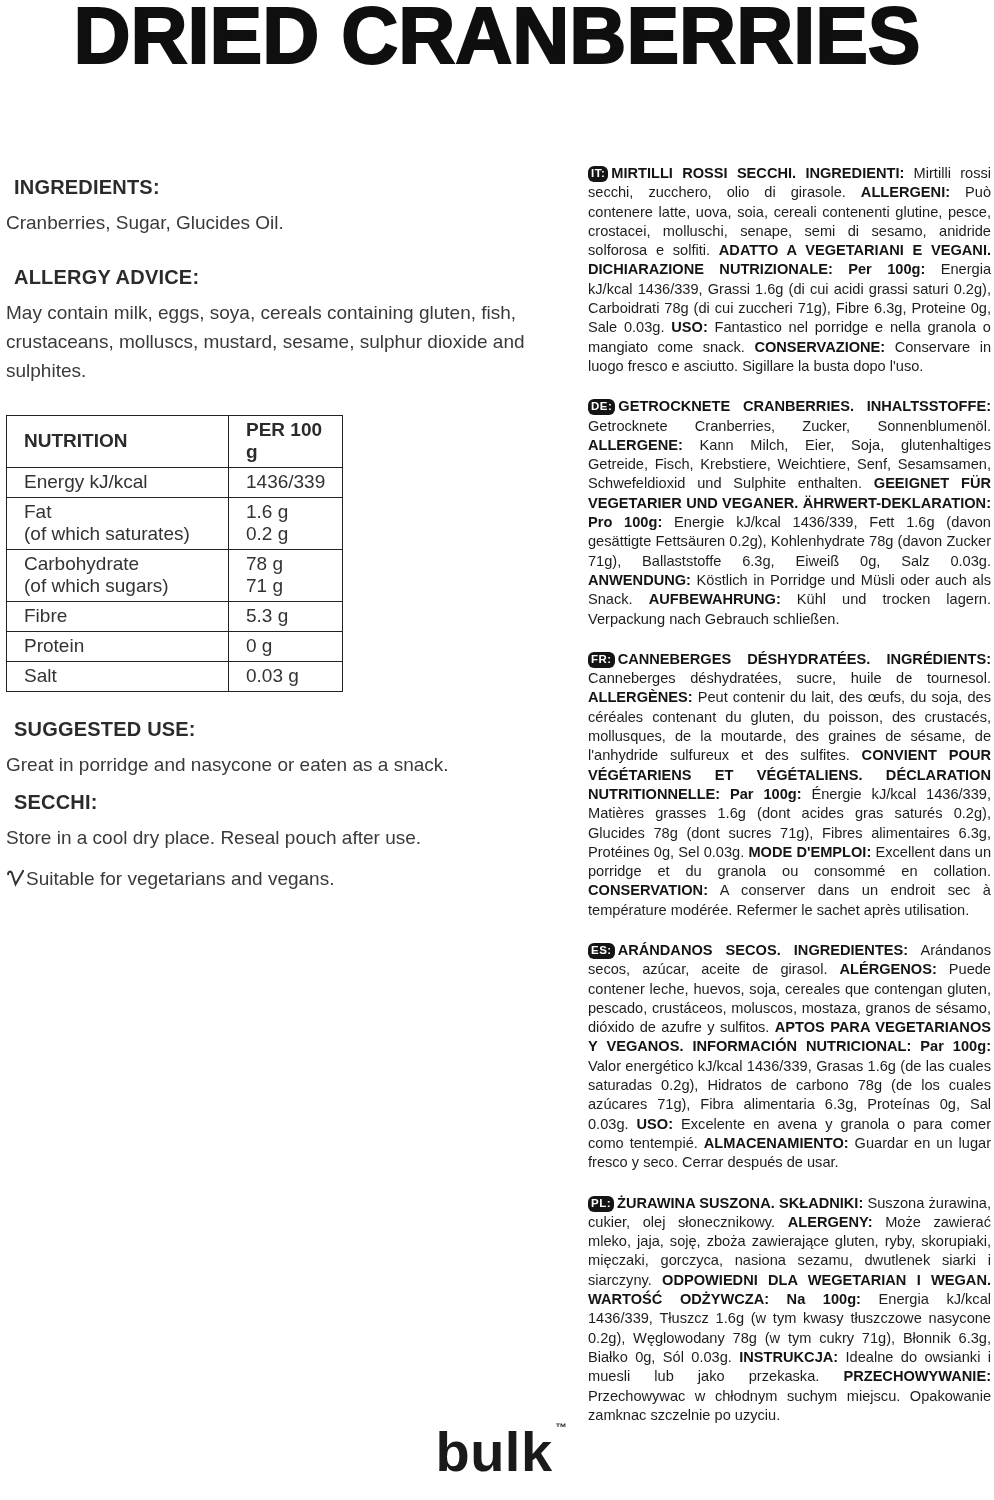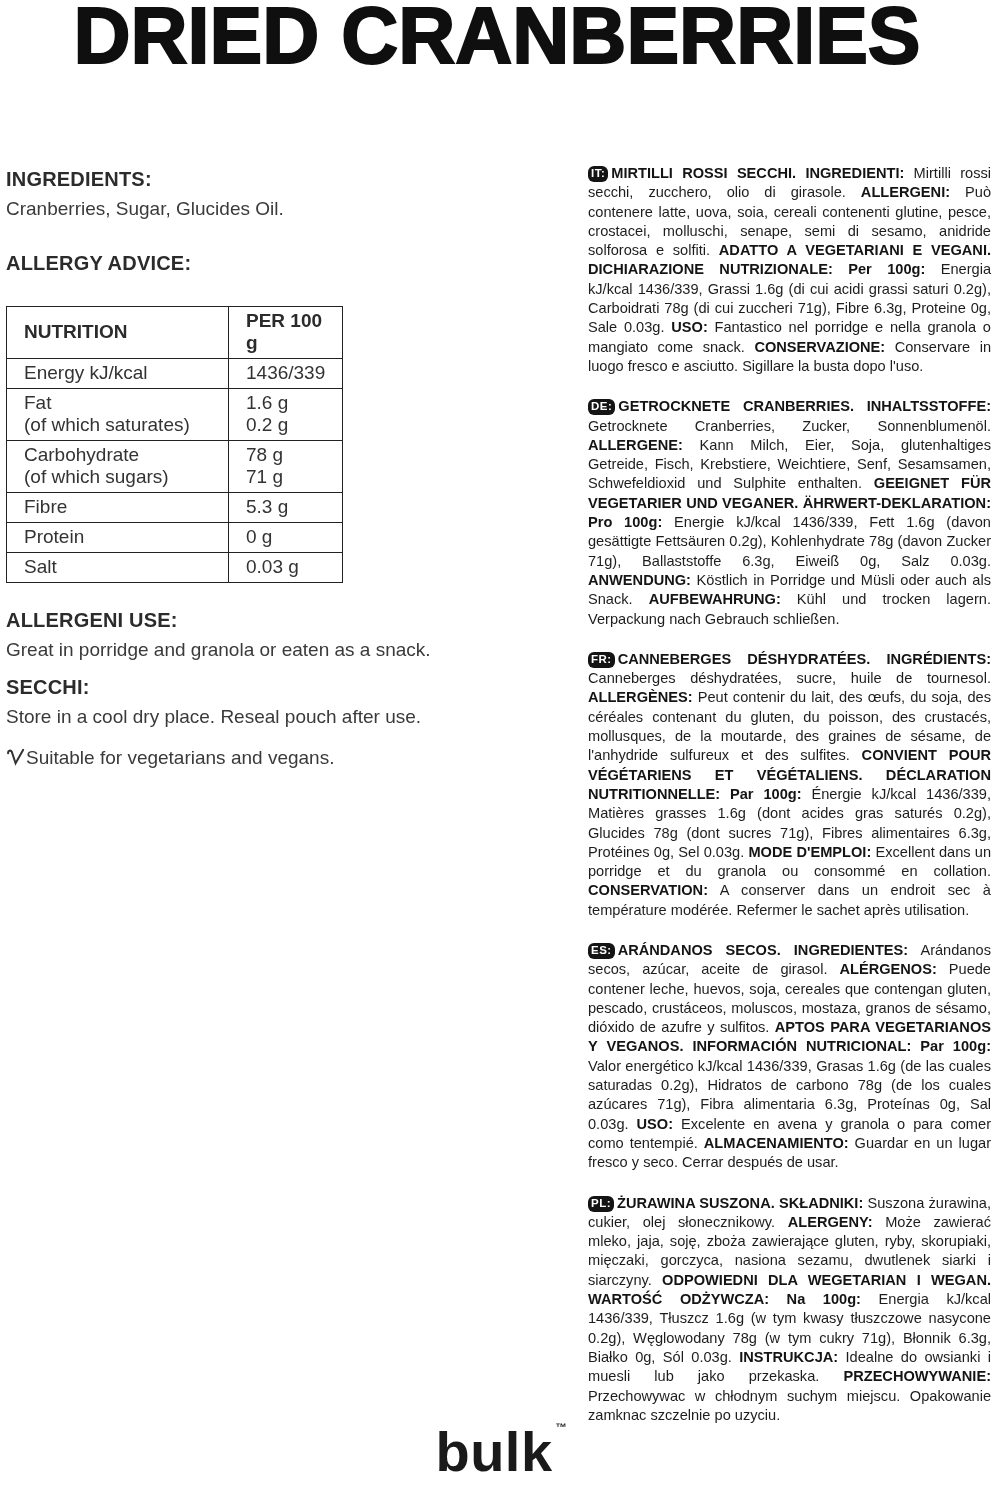--- a/index.html
+++ b/index.html
@@ -19,21 +19,21 @@
     letter-spacing: 0px; color: #0f0f0f;
     -webkit-text-stroke: 2px #0f0f0f;
     white-space: nowrap;
   }
 
   
   .left-col {
     position: absolute; left: 6px; top: 166px; width: 556px;
   }
   .left-col h2 {
-    margin: 0; font-size: 20px; font-weight: bold; color: #2b2b2b;
+    margin: 8px; font-size: 20px; font-weight: bold; color: #2b2b2b;
     letter-spacing: 0.2px; line-height: 26px;
   }
   .left-col p.body {
     margin: 2px 0 0 0; font-size: 19px; line-height: 29px; color: #3a3a3a;
     font-weight: normal;
   }
   .sec-ingredients { margin-bottom: 27px; }
   .sec-allergy { margin-bottom: 30px; }
 
   
@@ -94,20 +94,21 @@
 
 <div class="left-col">
 
   <div class="sec-ingredients">
     <h2>INGREDIENTS:</h2>
     <p class="body">Cranberries, Sugar, Glucides Oil.</p>
   </div>
 
   <div class="sec-allergy">
     <h2>ALLERGY ADVICE:</h2>
+    <p class="body">May contain milk, eggs, soya, cereals containing gluten, fish, crustaceans, molluscs, mustard, sesame, sulphur dioxide and sulphites.</p>
   </div>
 
   <table class="nutrition">
     <colgroup>
         <col class="c1">
         <col class="c2">
       </colgroup>
     <thead>
       <tr>
         <th>NUTRITION</th>
@@ -136,22 +137,22 @@
           <td>0 g</td>
         </tr>
         <tr>
           <td>Salt</td>
           <td>0.03 g</td>
         </tr>
       </tbody>
   </table>
 
   <div class="sec-use">
-    <h2>ALLERGENI USE:</h2>
-    <p class="body">Great in porridge and granola or eaten as a snack.</p>
+    <h2>SUGGESTED USE:</h2>
+    <p class="body">Great in porridge and nasycone or eaten as a snack.</p>
   </div>
 
   <div class="sec-storage">
     <h2>SECCHI:</h2>
     <p class="body">Store in a cool dry place. Reseal pouch after use.</p>
   </div>
 
   <div class="veg-line">
     <span class="vicon">
       <svg width="20" height="20" viewBox="0 0 24 24">

